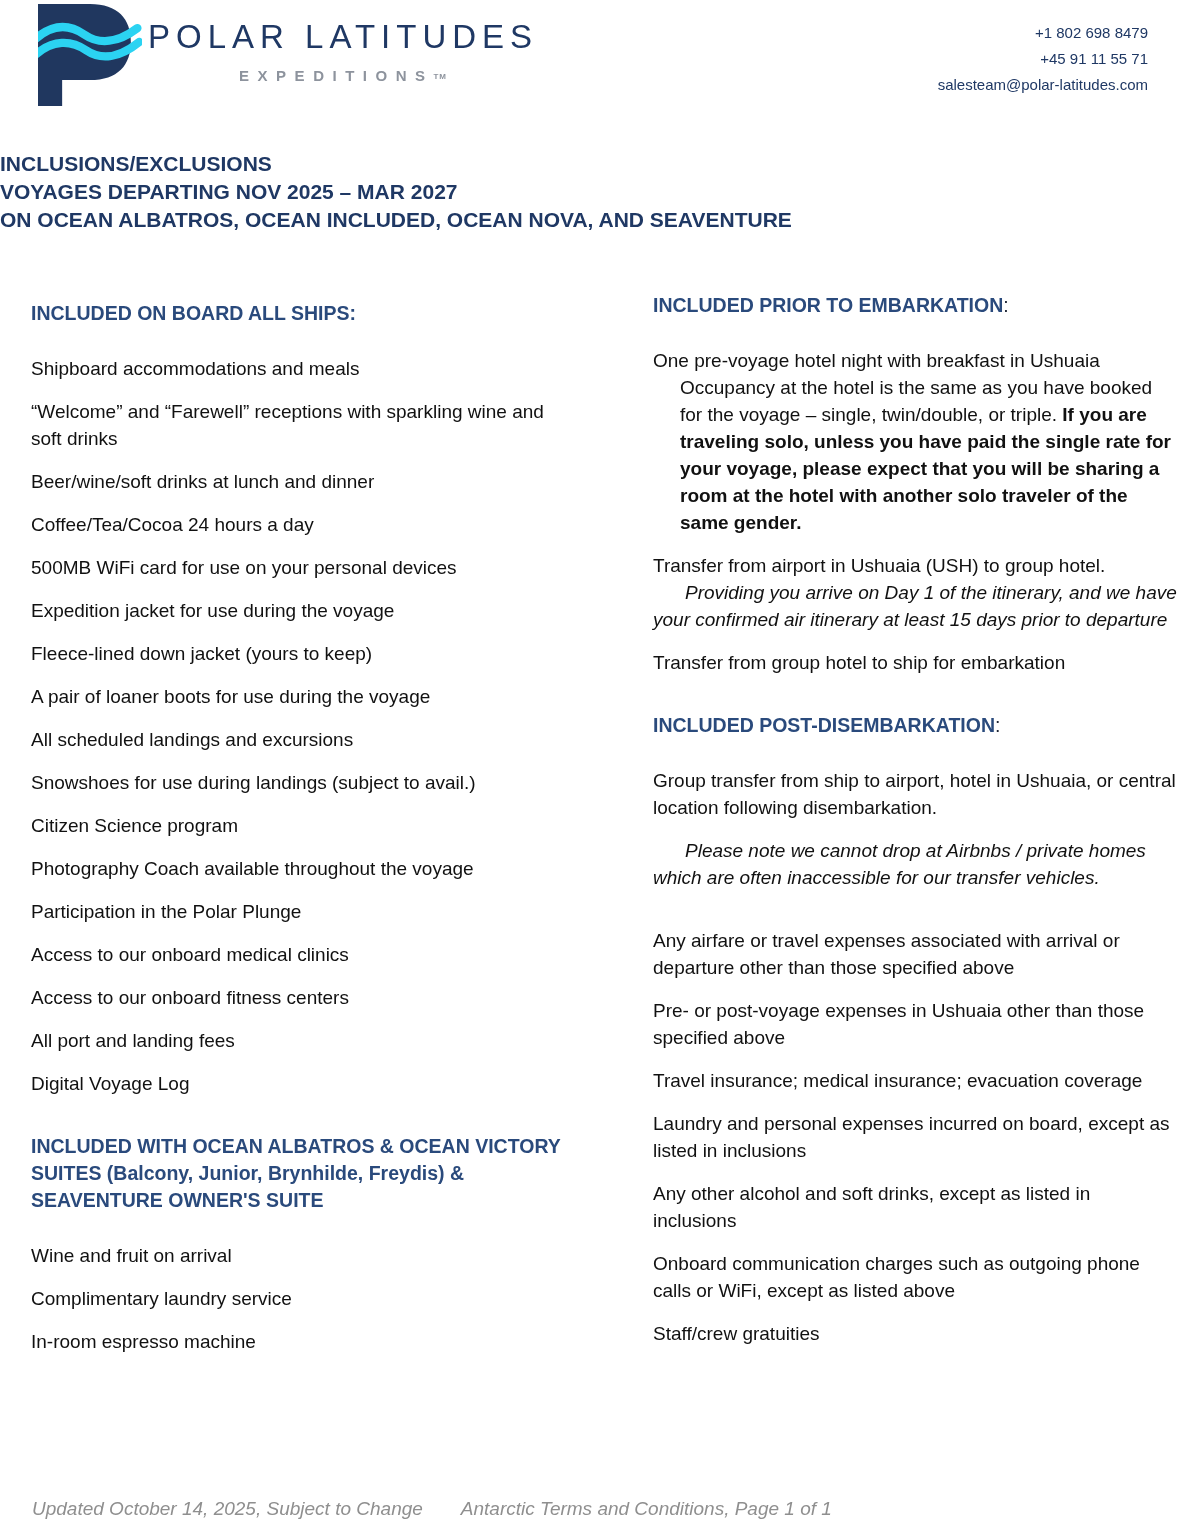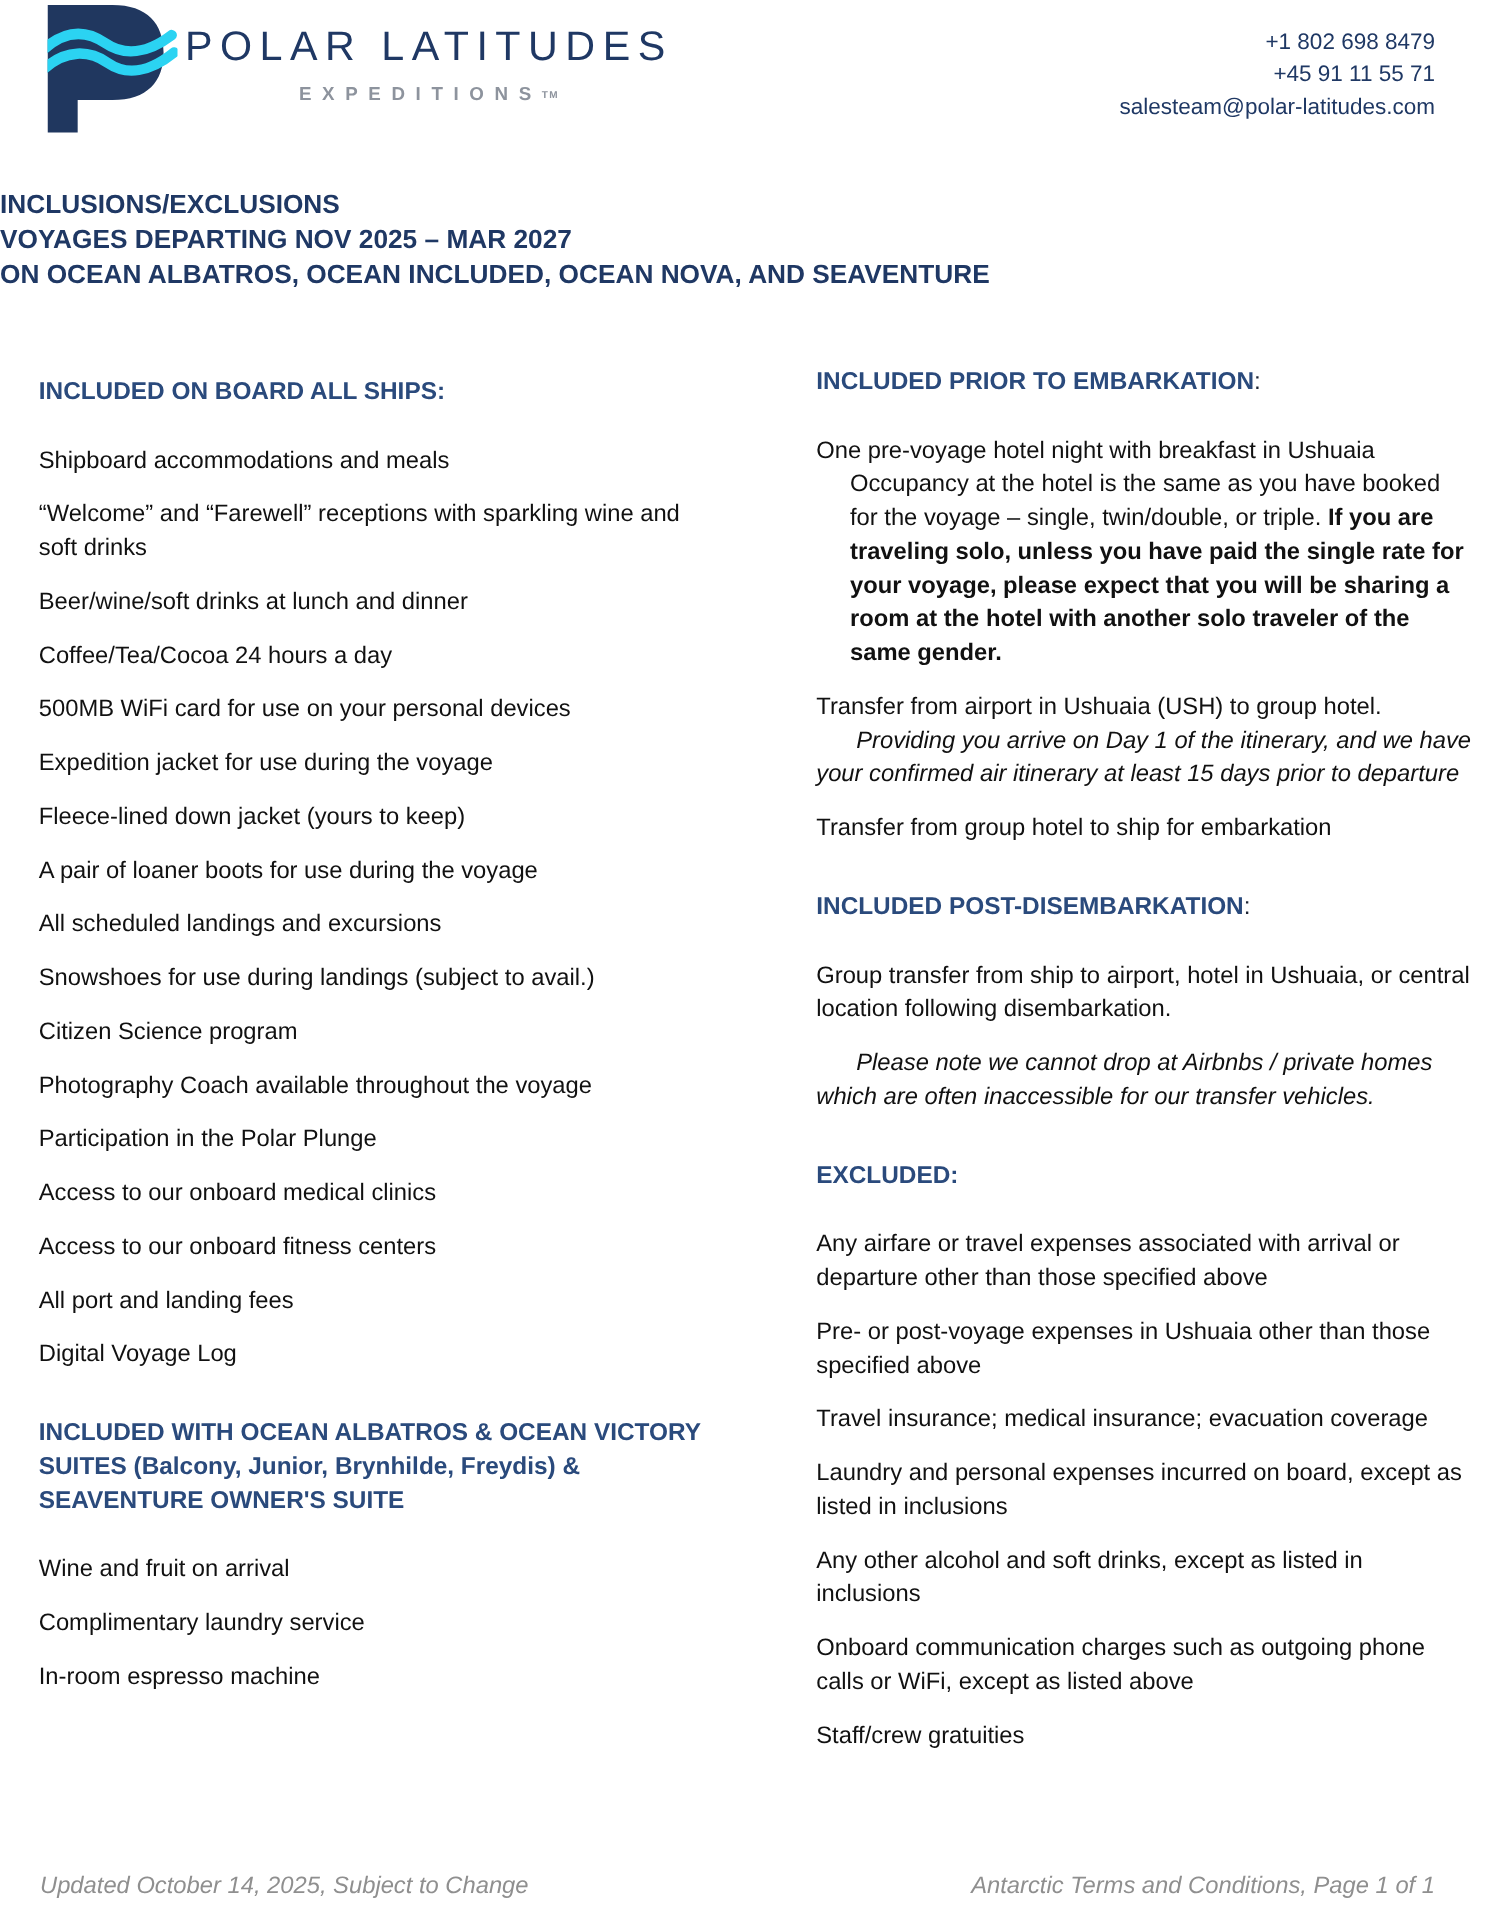--- a/index.html
+++ b/index.html
@@ -16,21 +16,21 @@
     font-size:33px;letter-spacing:6px;color:var(--navy,#1f3864);
     font-weight:400;white-space:nowrap;
   }
   .brand-sub{
     margin-top:11px;font-size:15px;letter-spacing:8.5px;
     color:#8d939d;font-weight:700;white-space:nowrap;
   }
   .brand-sub .tm{font-size:8px;letter-spacing:1px;vertical-align:2px;}
   .contact{
     position:absolute;top:20px;right:52px;text-align:right;
-    color:var(--navy,#1f3864);font-size:18px;line-height:26px;
+    color:var(--navy,#1f3864);font-size:15px;line-height:26px;
   }
   
   .title-block{
     position:absolute;top:150px;left:0;right:0;
     color:var(--navy,#1f3864);font-weight:700;font-size:21px;line-height:28px;
   }
   
   .columns{position:absolute;top:292px;left:31px;display:flex;gap:74px;align-items:flex-start;}
   .col-left{width:548px;margin-top:8px;}
   .col-right{width:524px;}
@@ -42,22 +42,22 @@
   .doc-item{margin:0 0 16px 0;font-size:19px;line-height:27px;}
   .doc-item.hanging{padding-left:27px;text-indent:-27px;}
   .run-r{font-weight:400;}
   .run-b{font-weight:700;margin-top:16px;}
   .run-i{font-style:italic;margin-left:32px;}
   .run-h{color:var(--heading,#2a4a7c);font-weight:700;}
   .run-hp{color:#1d2433;font-weight:400;}
   
   .footer{
     position:absolute;left:32px;right:52px;top:1498px;
-    display:flex;justify-content:space-between;
-    color:var(--footer_gray,#8f8f8f);font-style:italic;font-size:19px;
+    display:flex;justify-content:flex-start;
+    color:var(--footer_gray,#8f8f8f);font-style:italic;font-size:19px;gap:38px;
   }
 </style>
 </head>
 <body>
 
 <div class="page">
 
   <div class="logo-wrap">
     <svg class="logo-svg" viewBox="0 0 112 110" aria-hidden="true">
       <path d="M0,0 H56 C86,0 100,16 100,41 C100,66 86,82 56,82 H26 V110 H0 Z" style="fill:var(--logo_navy,#20375f)"></path>
@@ -117,21 +117,20 @@
           <p class="doc-item hanging"><span class="run-r">One pre-voyage hotel night with breakfast in Ushuaia</span><br><span class="run-r">Occupancy at the hotel is the same as you have booked for the voyage – single, twin/double, or triple. </span><span class="run-b">If you are traveling solo, unless you have paid the single rate for your voyage, please expect that you will be sharing a room at the hotel with another solo traveler of the same gender.</span></p>
           <p class="doc-item"><span class="run-r">Transfer from airport in Ushuaia (USH) to group hotel.</span><br><span class="run-i">Providing you arrive on Day 1 of the itinerary, and we have your confirmed air itinerary at least 15 days prior to departure</span></p>
           <p class="doc-item"><span class="run-r">Transfer from group hotel to ship for embarkation</span></p>
         </section>
         <section class="doc-section">
           <h2 class="sec-heading"><span class="run-h">INCLUDED POST-DISEMBARKATION</span><span class="run-hp">:</span></h2>
           <p class="doc-item"><span class="run-r">Group transfer from ship to airport, hotel in Ushuaia, or central location following disembarkation.</span></p>
           <p class="doc-item"><span class="run-i">Please note we cannot drop at Airbnbs / private homes which are often inaccessible for our transfer vehicles.</span></p>
         </section>
         <section class="doc-section">
-          <h2 class="sec-heading"><span class="run-h">EXCLUDED:</span></h2>
           <p class="doc-item"><span class="run-r">Any airfare or travel expenses associated with arrival or departure other than those specified above</span></p>
           <p class="doc-item"><span class="run-r">Pre- or post-voyage expenses in Ushuaia other than those specified above</span></p>
           <p class="doc-item"><span class="run-r">Travel insurance; medical insurance; evacuation coverage</span></p>
           <p class="doc-item"><span class="run-r">Laundry and personal expenses incurred on board, except as listed in inclusions</span></p>
           <p class="doc-item"><span class="run-r">Any other alcohol and soft drinks, except as listed in inclusions</span></p>
           <p class="doc-item"><span class="run-r">Onboard communication charges such as outgoing phone calls or WiFi, except as listed above</span></p>
           <p class="doc-item"><span class="run-r">Staff/crew gratuities</span></p>
         </section>
       </div>
   </div>

